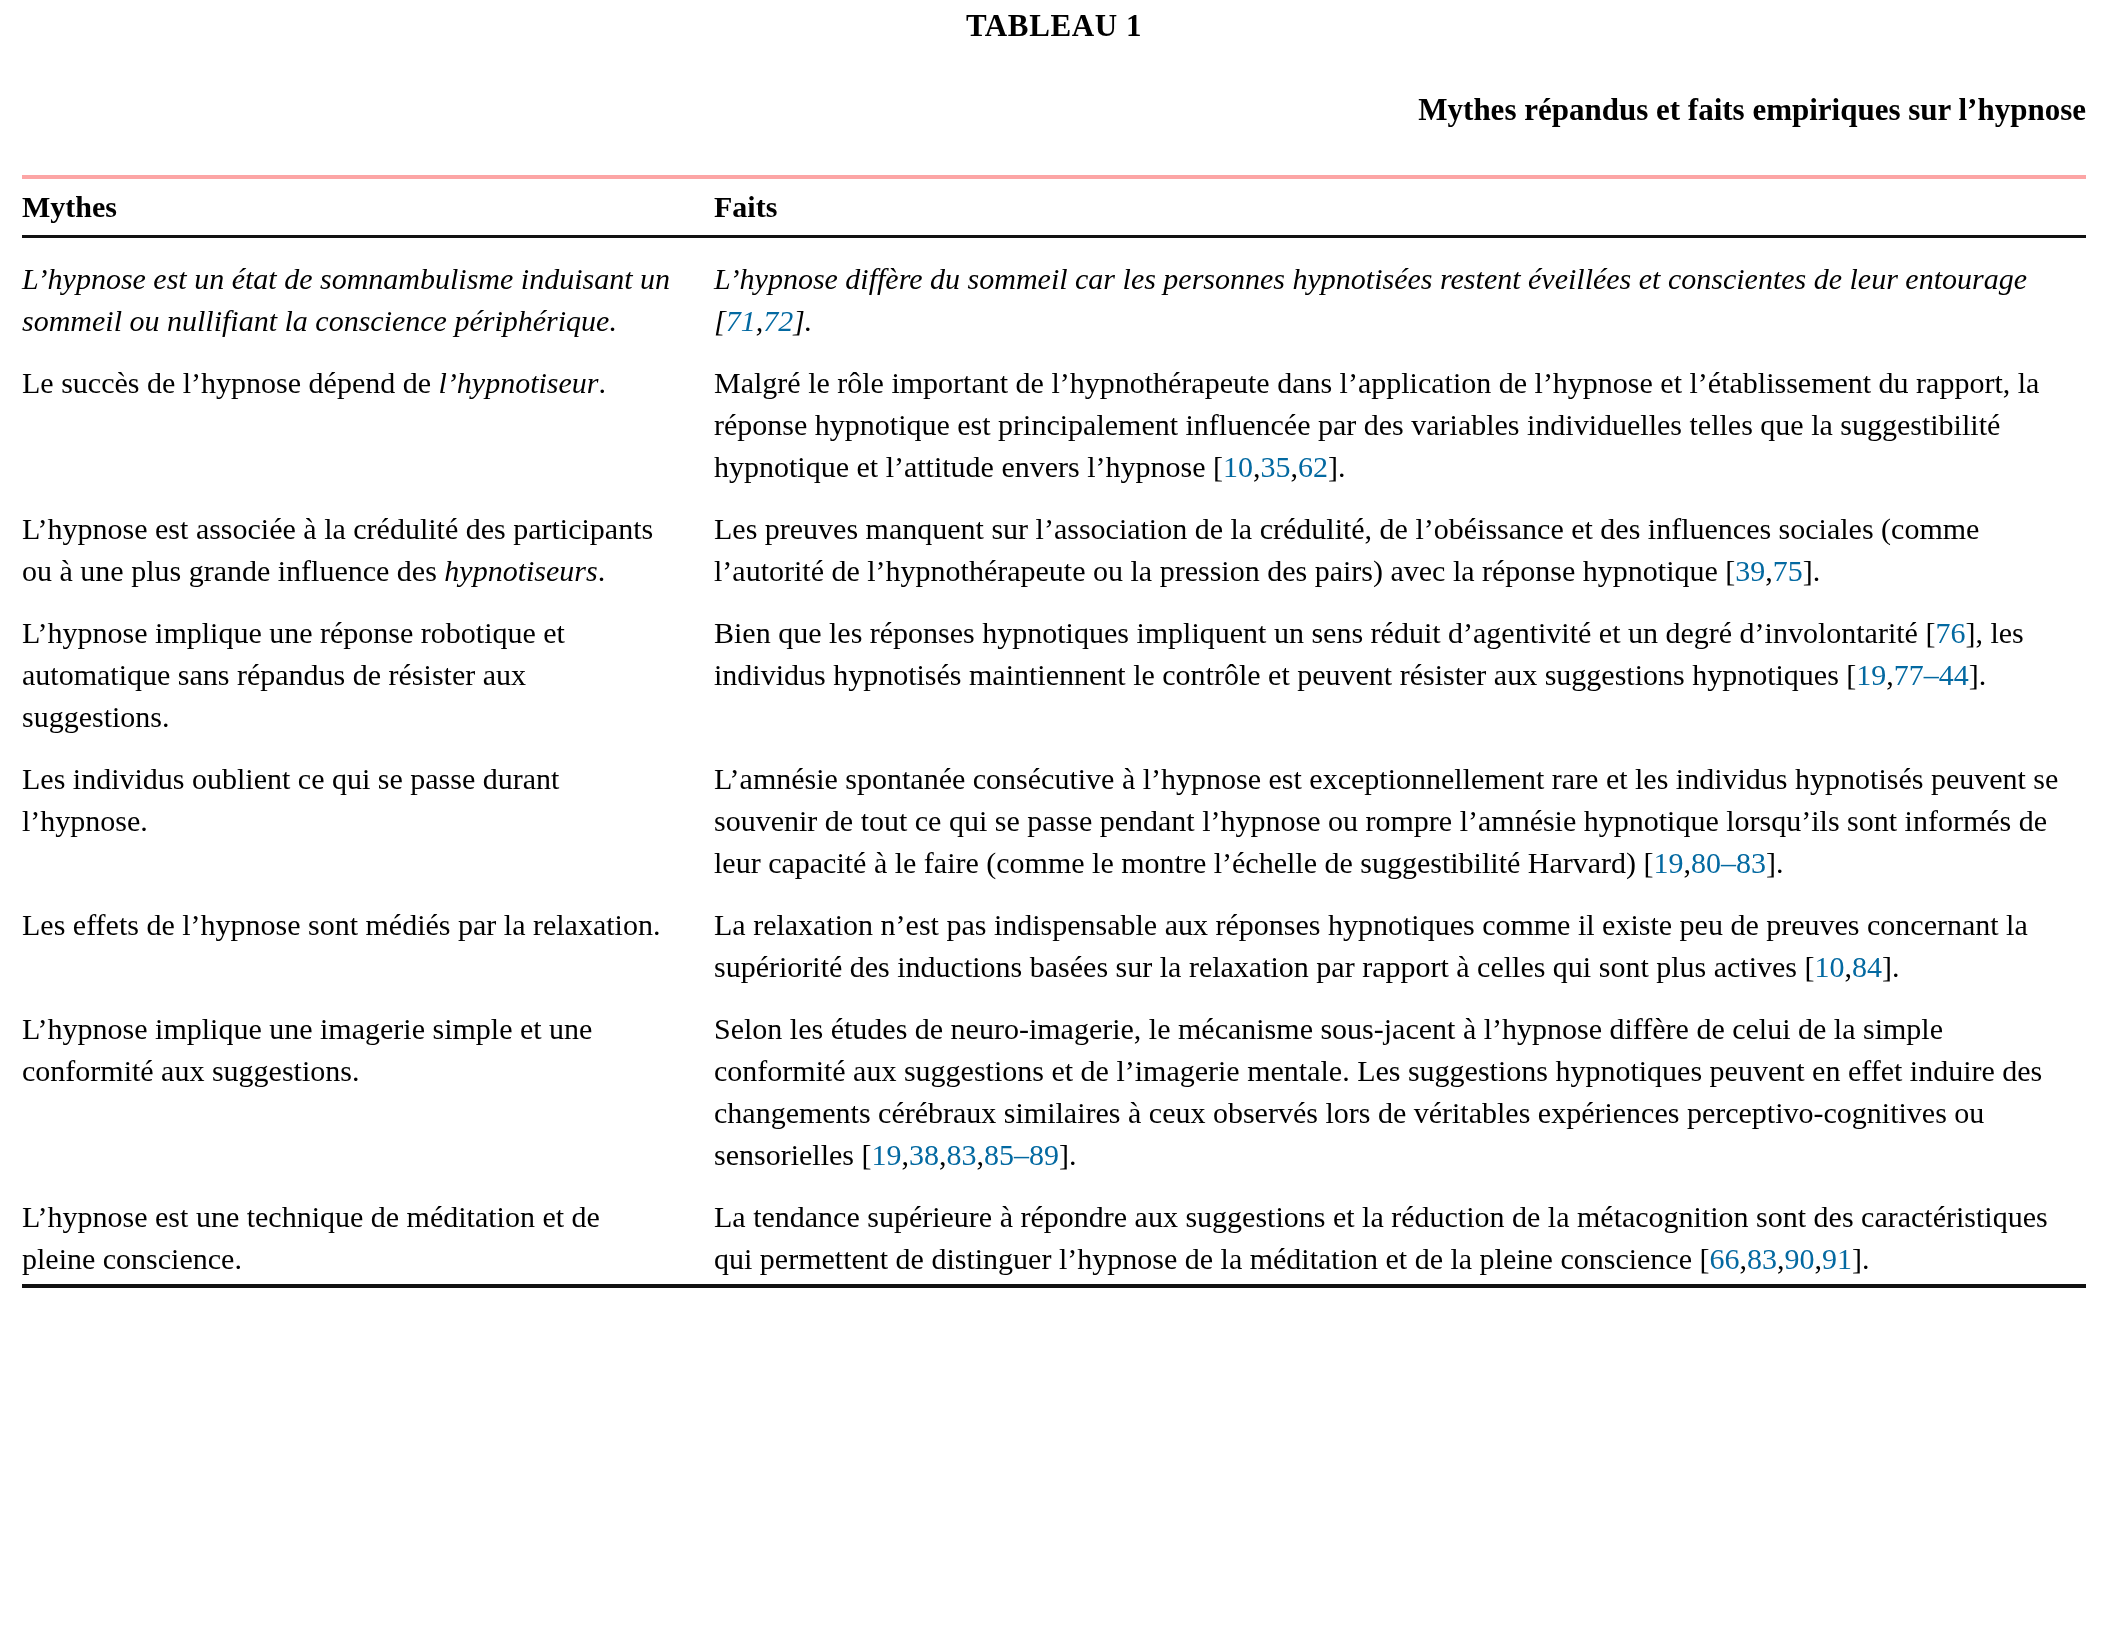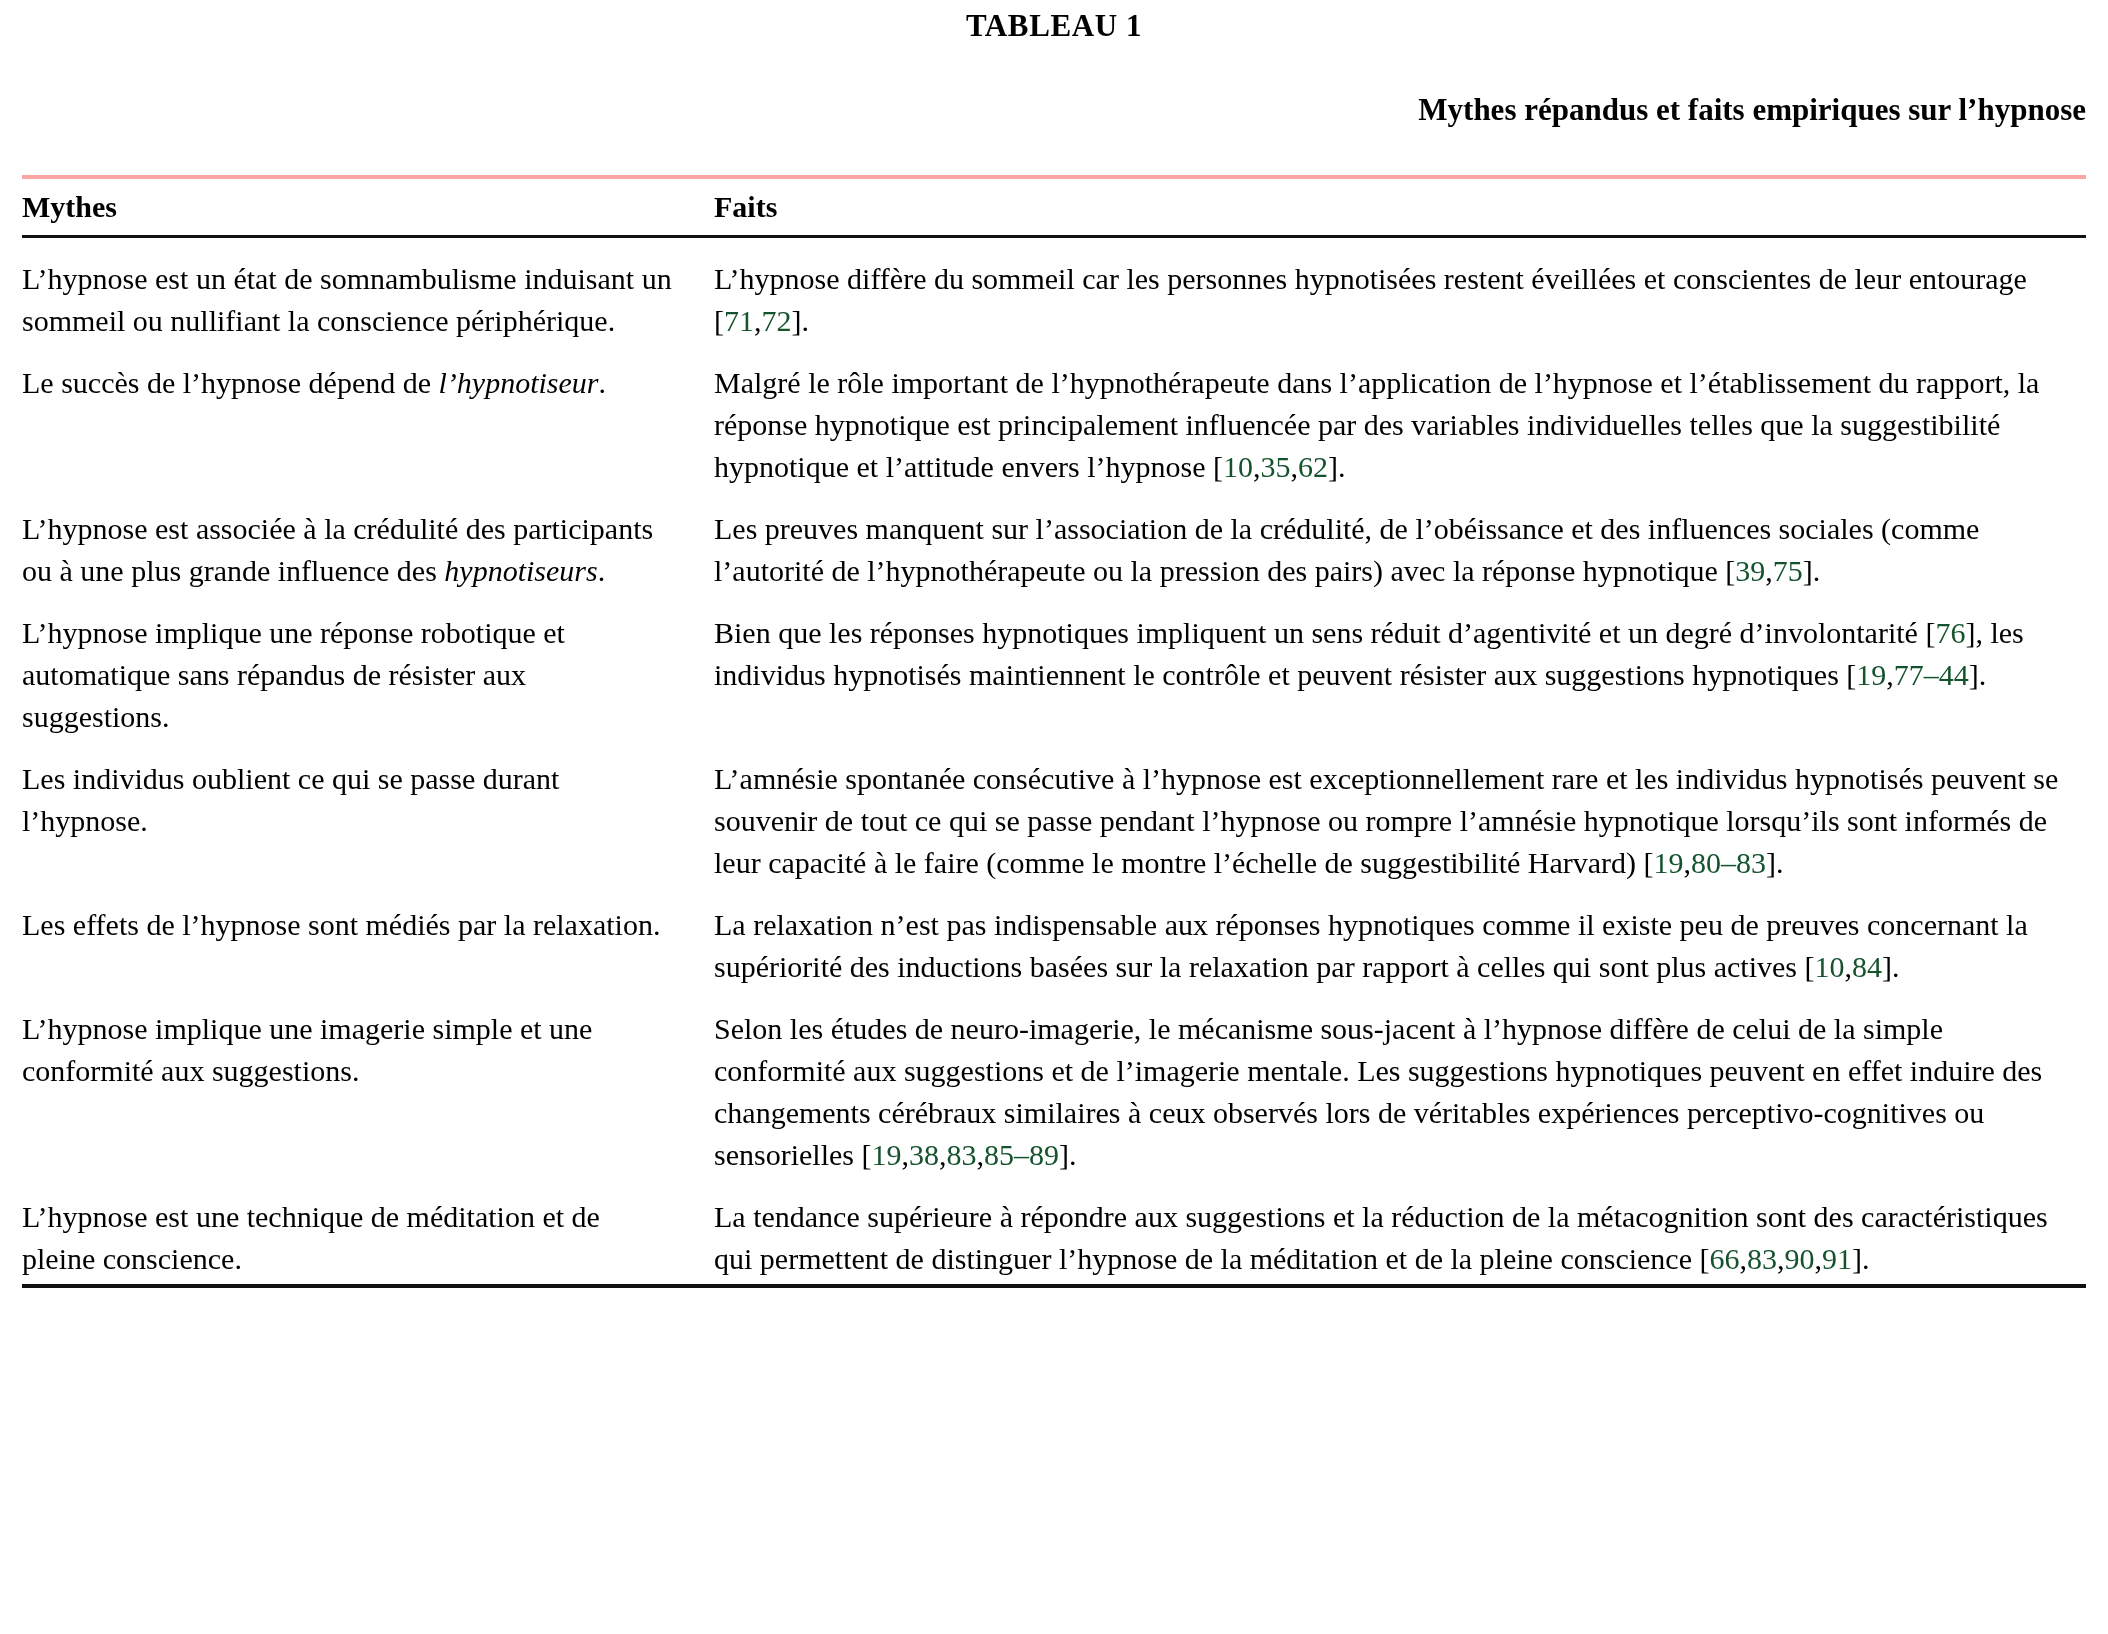--- a/index.html
+++ b/index.html
@@ -71,29 +71,29 @@
     padding-right: 30px;
     padding-top: 16px;
     padding-bottom: 4px;
   }
   tbody tr td.fact-cell {
     padding-left: 8px;
     padding-top: 16px;
     padding-bottom: 4px;
     padding-right: 10px;
   }
-  tbody tr:first-child td { padding-top: 20px; }
+  tbody tr:first-child td { padding-top: 20px; font-style: italic; }
   .bottom-rule-row td {
     height: 0;
     padding: 0;
     border-top: 4px solid #111;
   }
 
   em { font-style: italic; }
-  .cit { color: #14532d; margin-top: 32px; }
+  .cit { color: #0369a1; margin-top: 32px; }
 </style>
 </head>
 <body>
 
 <div class="page">
 
   <div class="table-label">TABLEAU 1</div>
 
   <div class="table-caption">Mythes répandus et faits empiriques sur l’hypnose</div>
 

